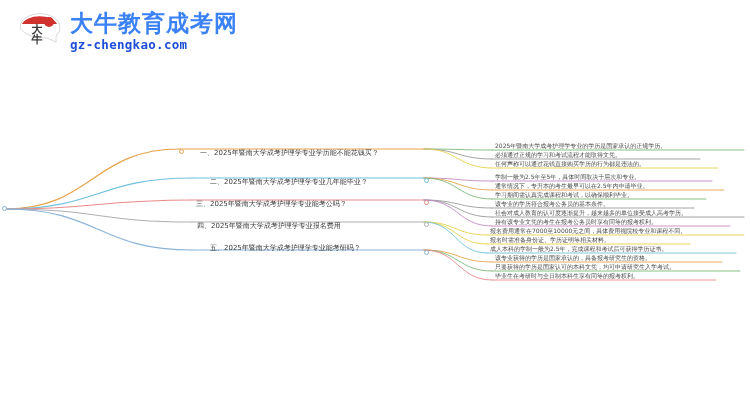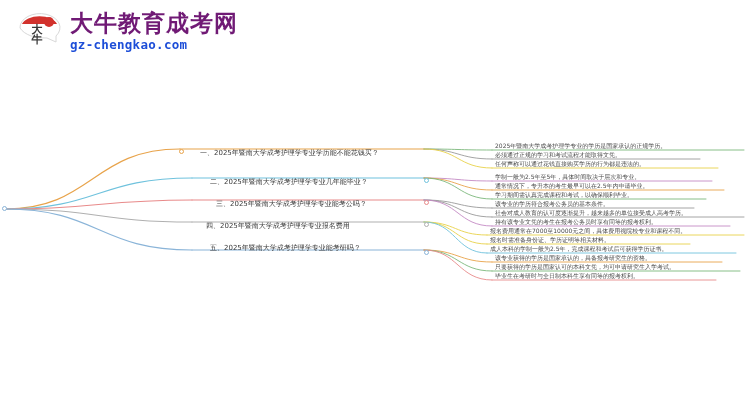--- a/index.html
+++ b/index.html
@@ -6,21 +6,21 @@
   body{
     width:750px;height:410px;background:#ffffff;
     font-family:"Liberation Sans","DejaVu Sans",sans-serif;
     overflow:hidden;position:relative;
   }
   
   #logo-bar{position:absolute;left:0;top:0;width:750px;height:70px;}
   #logo-mark{position:absolute;left:16px;top:8px;width:48px;height:48px;}
   #logo-text{position:absolute;left:70px;top:10px;}
   #logo-title{
-    font-size:23px;font-weight:bold;color:#701a75;letter-spacing:1px;
+    font-size:23px;font-weight:bold;color:#3b82f6;letter-spacing:1px;
     line-height:26px;font-family:"DejaVu Sans",sans-serif;
   }
   #logo-sub{
     font-size:12.5px;font-weight:bold;color:#1d4ed8;letter-spacing:.3px;
     line-height:15px;margin-top:1px;font-family:"DejaVu Sans Mono",monospace;
   }
   
   #mindmap{position:absolute;left:0;top:110px;width:750px;height:200px;}
   #links{position:absolute;left:0;top:0;width:750px;height:200px;}
   .node-label{
@@ -97,22 +97,22 @@
       <path d="M492,152 L722,152" stroke="#e8a34a" fill="none" stroke-width="0.9" stroke-linecap="round"></path>
       <path d="M424,140 C458,140 458,161 492,161" stroke="#7cb87c" fill="none" stroke-width="0.9" stroke-linecap="round"></path>
       <path d="M492,161 L740,161" stroke="#7cb87c" fill="none" stroke-width="0.9" stroke-linecap="round"></path>
       <path d="M424,140 C458,140 458,170 492,170" stroke="#e88a8a" fill="none" stroke-width="0.9" stroke-linecap="round"></path>
       <path d="M492,170 L716,170" stroke="#e88a8a" fill="none" stroke-width="0.9" stroke-linecap="round"></path>
     </svg>
 
 
   <div class="node-label" style="left:200px;top:31px;">一、2025年暨南大学成考护理学专业学历能不能花钱买？</div>
   <div class="node-label" style="left:210px;top:60px;">二、2025年暨南大学成考护理学专业几年能毕业？</div>
-  <div class="node-label" style="left:216px;top:82px;">三、2025年暨南大学成考护理学专业能考公吗？</div>
-  <div class="node-label" style="left:206px;top:104px;">四、2025年暨南大学成考护理学专业报名费用</div>
+  <div class="node-label" style="left:196px;top:82px;">三、2025年暨南大学成考护理学专业能考公吗？</div>
+  <div class="node-label" style="left:197px;top:104px;">四、2025年暨南大学成考护理学专业报名费用</div>
   <div class="node-label" style="left:210px;top:126px;">五、2025年暨南大学成考护理学专业能考研吗？</div>
 
   <div class="leaf-label" style="left:495px;top:32px;">2025年暨南大学成考护理学专业的学历是国家承认的正规学历。</div>
   <div class="leaf-label" style="left:495px;top:41px;">必须通过正规的学习和考试流程才能取得文凭。</div>
   <div class="leaf-label" style="left:495px;top:50px;">任何声称可以通过花钱直接购买学历的行为都是违法的。</div>
 
   <div class="leaf-label" style="left:495px;top:63px;">学制一般为2.5年至5年，具体时间取决于层次和专业。</div>
   <div class="leaf-label" style="left:495px;top:72px;">通常情况下，专升本的考生最早可以在2.5年内申请毕业。</div>
   <div class="leaf-label" style="left:495px;top:81px;">学习期间需认真完成课程和考试，以确保顺利毕业。</div>
 

